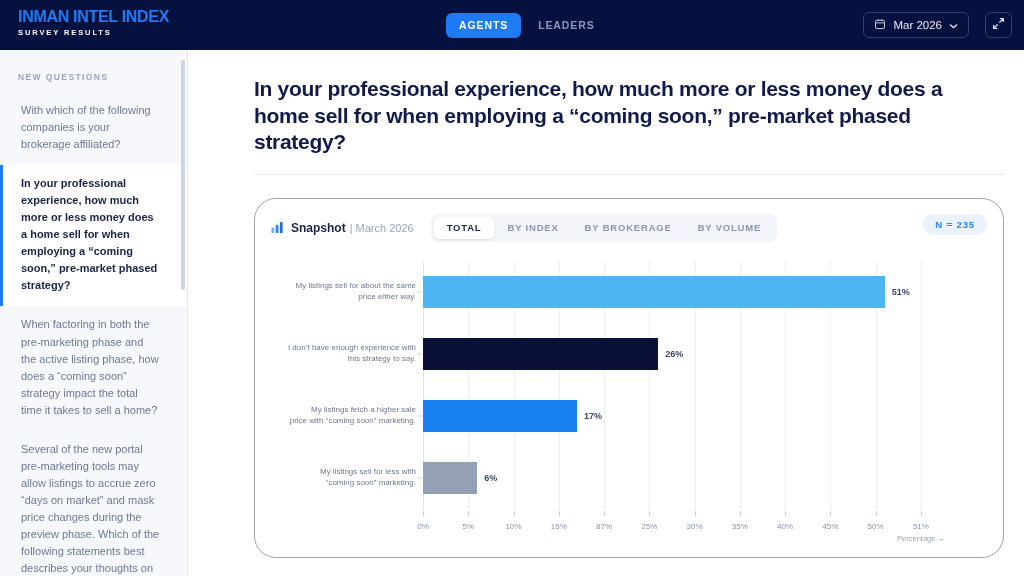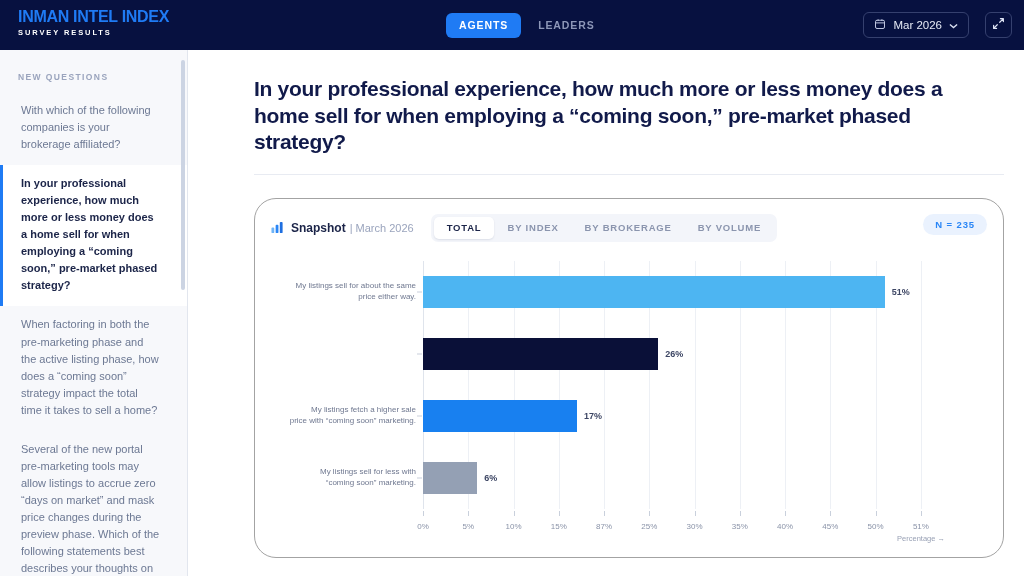--- a/index.html
+++ b/index.html
@@ -280,20 +280,22 @@
           <div class="barrow" style="top: 5.9%; height: 13.2%;">
             <div class="bar" style="width: 89.4737%; background: rgb(77, 181, 242);"></div>
             <div class="tickdash"></div>
             <div class="cat-label">My listings sell for about the same
 price either way.</div>
             <div class="bar-value" style="left: calc(89.4737% + 7px);">51%</div>
           </div>
           <div class="barrow" style="top: 30.9%; height: 13.2%;">
             <div class="bar" style="width: 45.614%; background: rgb(10, 16, 56);"></div>
             <div class="tickdash"></div>
+            <div class="cat-label">I don’t have enough experience with
+this strategy to say.</div>
             <div class="bar-value" style="left: calc(45.614% + 7px);">26%</div>
           </div>
           <div class="barrow" style="top: 55.9%; height: 13.2%;">
             <div class="bar" style="width: 29.8246%; background: rgb(24, 128, 240);"></div>
             <div class="tickdash"></div>
             <div class="cat-label">My listings fetch a higher sale
 price with “coming soon” marketing.</div>
             <div class="bar-value" style="left: calc(29.8246% + 7px);">17%</div>
           </div>
           <div class="barrow" style="top: 80.9%; height: 13.2%;">

